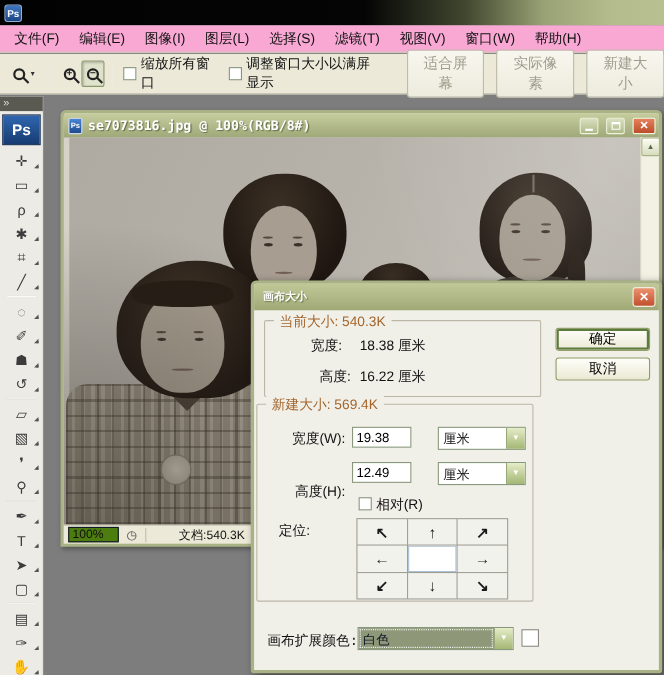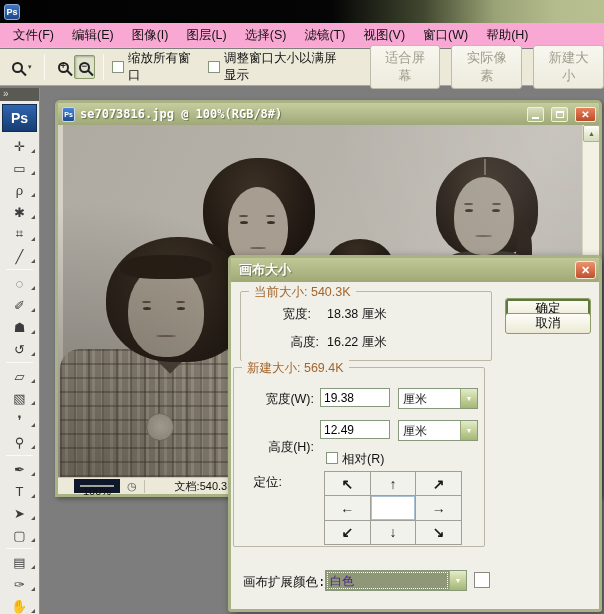--- a/index.html
+++ b/index.html
@@ -58,21 +58,21 @@
     border:1px solid #cdd6e8;color:#fff;font:bold 7px "Liberation Sans",sans-serif;display:flex;align-items:center;justify-content:center;}
   .doc-title-text{flex:1;color:#fff;font:bold 12px "DejaVu Sans Mono",monospace;text-shadow:1px 1px 1px #667049;white-space:nowrap;overflow:hidden;}
   .wbtn{width:17px;height:15px;border-radius:2px;border:1px solid #eef2dc;display:flex;align-items:center;justify-content:center;margin-left:2px;flex:none;}
   .wbtn.minmax{background:linear-gradient(#d9dfc0,#aeb887);}
   .wbtn.close{width:21px;background:linear-gradient(#e8815c,#bc4c2a);color:#fff;font-weight:bold;font-size:10px;}
   .glyph-min{width:7px;height:2px;background:#fff;margin-top:7px;}
   .glyph-max{width:8px;height:7px;border:1px solid #fff;border-top-width:2px;}
   .doc-body{position:relative;height:358px;display:flex;background:#b4b0a8;}
   .statusbar{position:absolute;left:0;bottom:0;width:100%;height:17px;background:#ece9d8;
     border-top:1px solid #c9c6b5;display:flex;align-items:center;font-size:11px;}
-  .zoom-field{width:46px;height:14px;background:#a3a3a3;border:6px solid #0f172a;margin-left:16px;padding:0 3px;line-height:12px;}
+  .zoom-field{width:46px;height:14px;background:#4d7c0f;border:1px solid #0f172a;margin-left:4px;padding:0 3px;line-height:12px;}
   .status-icon{margin:0 7px;color:#555;font-size:11px;}
   .status-sep{width:1px;height:13px;background:#c2bfae;}
   .doc-size{margin-left:30px;white-space:nowrap;}
 
   
   .photo{position:relative;flex:1;overflow:hidden;background:
     linear-gradient(115deg,#aeaaa2 0%,#b6b2aa 40%,#c0bcb4 72%,#b2aea6 100%);}
   .photo::after{content:"";position:absolute;inset:0;background:
     radial-gradient(circle at 6% 100%,rgba(48,43,36,.5),transparent 46%),
     radial-gradient(circle at 98% 2%,rgba(255,255,255,.14),transparent 38%);pointer-events:none;}
@@ -95,34 +95,34 @@
   .vscroll{width:17px;background:#f3f1e4;border-left:1px solid #d8d5c4;flex:none;position:relative;}
   .vs-up{position:absolute;top:0;left:0;width:17px;height:17px;background:linear-gradient(#fdfdf6,#d6dcbc);
     border:1px solid #a9b389;border-radius:2px;display:flex;align-items:center;justify-content:center;
     color:#5a6a42;font-size:7px;}
 
   
   .dialog{position:absolute;left:228px;top:255px;width:374px;height:357px;background:#f0efe8;
     border:3px solid #a9b284;border-radius:5px 5px 3px 3px;box-shadow:3px 3px 8px rgba(0,0,0,.45);}
   .dlg-title{height:24px;background:linear-gradient(#c0c897,#a0a976);display:flex;align-items:center;
     padding:0 3px 0 8px;border-radius:2px 2px 0 0;}
-  .dlg-title-text{flex:1;color:#fff;font-weight:bold;font-size:13px;text-shadow:1px 1px 1px #6a744c;}
+  .dlg-title-text{flex:1;color:#fff;font-weight:bold;font-size:10px;text-shadow:1px 1px 1px #6a744c;}
   .dlg-close{width:21px;height:18px;background:linear-gradient(#ec9270,#c14f2c);border:1px solid #f4e8dc;
     border-radius:3px;color:#fff;font-weight:bold;font-size:11px;display:flex;align-items:center;justify-content:center;}
   .groupbox{position:absolute;border:1px solid #bab7a6;border-radius:2px;}
   .legend{position:absolute;top:-8px;left:8px;background:#f0efe8;padding:0 5px;color:#a3652c;white-space:nowrap;}
   .g-label{position:absolute;text-align:right;white-space:nowrap;}
   .g-value{position:absolute;white-space:nowrap;}
   .xpinput{position:absolute;border:1px solid #88987c;background:#fff;font:12px "Liberation Sans",sans-serif;
-    padding:1px 3px;width:70px;height:19px;}
+    padding:1px 3px;width:54px;height:19px;}
   .combo{position:absolute;background:#fff;border:1px solid #88987c;display:flex;height:21px;}
   .cfield{flex:1;font-size:12px;padding:2px 4px;white-space:nowrap;overflow:hidden;}
   .cbtn{width:17px;background:linear-gradient(#e4ecc6,#a4b774);border-left:1px solid #98a878;
     display:flex;align-items:center;justify-content:center;color:#fff;font-size:7px;flex:none;}
-  .combo.sel .cfield{background:#8e9878;color:#4c1d95;outline:1px dotted #fff;outline-offset:-2px;}
+  .combo.sel .cfield{background:#8e9878;color:#0f172a;outline:1px dotted #fff;outline-offset:-2px;}
   .dlg-cb{position:absolute;width:12px;height:12px;background:#fff;border:1px solid #85957a;}
   .anchor-grid{position:absolute;display:grid;grid-template-columns:repeat(3,1fr);grid-template-rows:repeat(3,1fr);
     background:#a0a096;gap:1px;padding:1px;}
   .anchor-cell{background:#f2f2ed;display:flex;align-items:center;justify-content:center;
     font-size:14px;font-weight:bold;color:#1a1a1a;line-height:1;}
   .anchor-cell.center{background:#fff;box-shadow:inset 0 0 0 1px #aac0d4;}
   .xp-btn{position:absolute;width:86px;height:21px;background:linear-gradient(#fefef9,#ebe9d4);
     border:1px solid #8f9d67;border-radius:3px;font-size:12.5px;display:flex;align-items:center;justify-content:center;}
   .xp-btn.default{box-shadow:0 0 0 2px #5d7a3e inset, 0 0 0 1px #c8d4a8 inset;}
   .swatch{position:absolute;width:16px;height:16px;background:#fff;border:1px solid #8a8a80;}
@@ -376,16 +376,16 @@
     </div>
 
     <span class="g-value" style="left:12px;top:316px;font-family:Liberation Mono, monospace;">画布扩展颜色:</span>
     <div class="combo sel" style="left:94px;top:312px;width:142px;">
       <span class="cfield">白色</span>
       <span class="cbtn">▼</span>
     </div>
     <div class="swatch" style="left:243px;top:314px;"></div>
 
     <button class="xp-btn default" style="left:274px;top:40px;">确定</button>
-    <button class="xp-btn" style="left:274px;top:55px;">取消</button>
+    <button class="xp-btn" style="left:274px;top:67px;">取消</button>
   </div>
 
 </div>
 
 </body></html>

